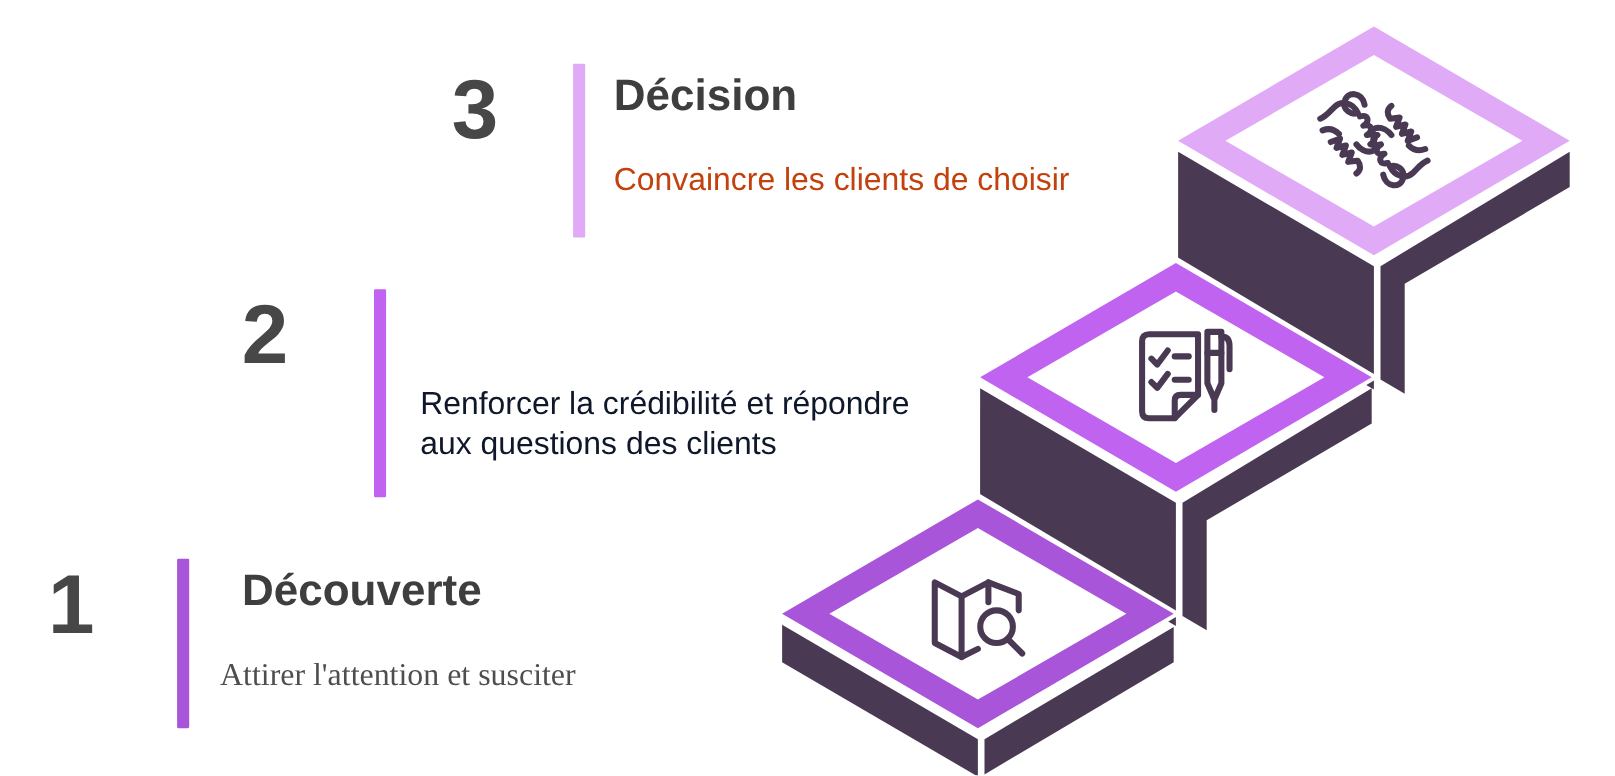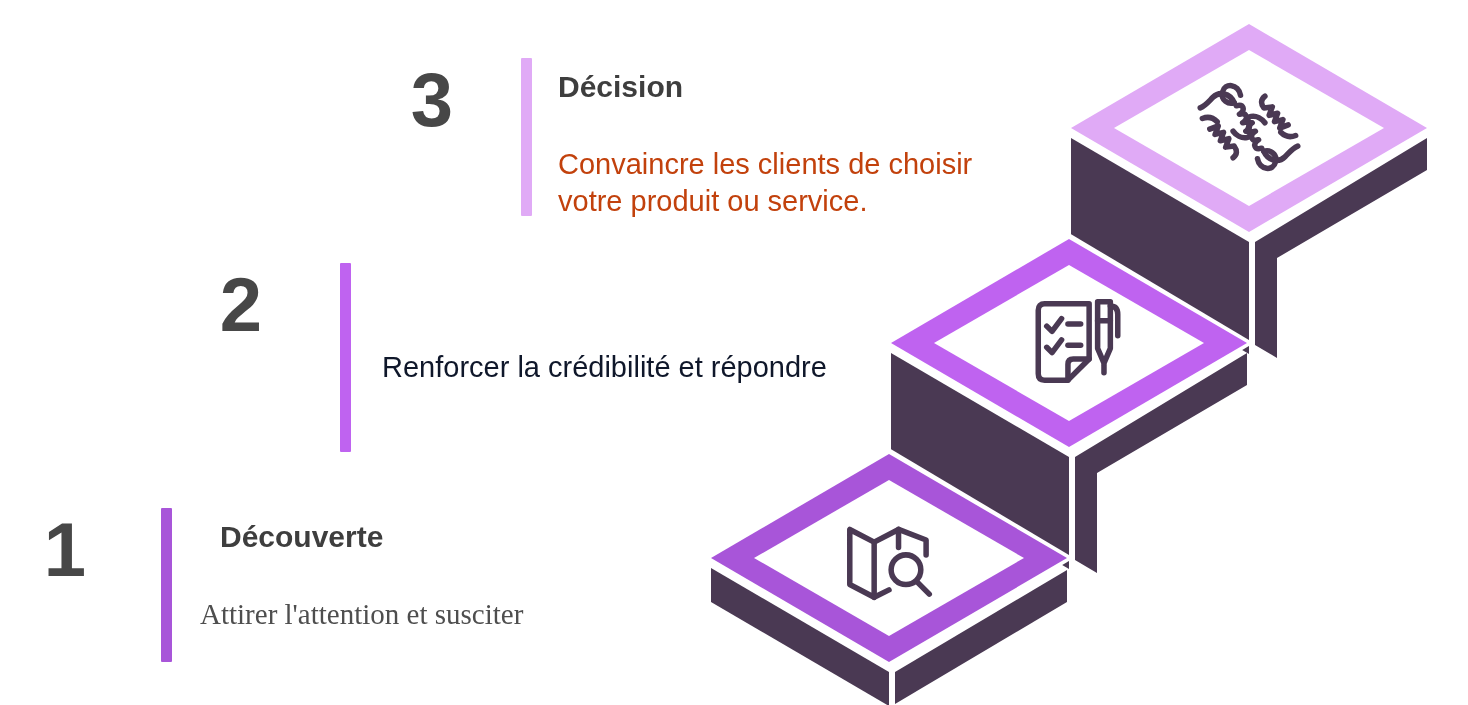--- a/index.html
+++ b/index.html
@@ -2,21 +2,21 @@
 <html><head>
 <meta charset="utf-8">
 <style>
   html,body{margin:0;padding:0;background:#ffffff;}
   #stage{position:relative;width:1468px;height:705px;background:#ffffff;overflow:hidden;
          font-family:"Liberation Sans","DejaVu Sans",sans-serif;}
   #stairs{position:absolute;left:0;top:0;}
   .step-num{position:absolute;width:72px;text-align:right;
             font-size:76px;font-weight:bold;line-height:1;letter-spacing:-1px;}
   .accent-bar{position:absolute;width:11px;border-radius:1px;}
-  .step-title{position:absolute;font-size:30px;font-weight:bold;line-height:46px;}
+  .step-title{position:absolute;font-size:40px;font-weight:bold;line-height:46px;}
   .step-desc{position:absolute;font-size:29px;line-height:37px;}
   polygon,path,circle{shape-rendering:auto;}
 </style>
 </head>
 <body>
 
 <div id="stage">
 
   <svg id="stairs" width="1468" height="705" viewBox="0 0 1468 705">
 
@@ -79,27 +79,27 @@
         <path d="M76 73 L88 85"></path>
       </g>
     </g>
   </svg>
 
   <div class="step-num" style="left: 380px; top: 62px; color: rgb(71, 71, 71);">3</div>
   <div class="accent-bar" style="left: 521px; top: 58px; height: 158px; background-color: rgb(224, 170, 246);"></div>
   <div class="step-title" style="left: 558px; top: 64px; color: rgb(62, 62, 62);">Décision</div>
   <div class="step-desc" style="left: 558px; top: 146px; color: #c2410c;">
     <div>Convaincre les clients de choisir</div>
-    <div>votre produit ou service.</div>
   </div>
 
   <div class="step-num" style="left: 189px; top: 267px; color: rgb(71, 71, 71);">2</div>
   <div class="accent-bar" style="left: 340px; top: 263px; height: 189px; background-color: rgb(191, 99, 240);"></div>
   <div class="step-desc" style="left: 382px; top: 349px; color: #0f172a;">
     <div>Renforcer la crédibilité et répondre</div>
+    <div>aux questions des clients</div>
   </div>
 
   <div class="step-num" style="left: 13px; top: 512px; color: rgb(71, 71, 71);">1</div>
   <div class="accent-bar" style="left: 161px; top: 508px; height: 154px; background-color: rgb(168, 85, 217);"></div>
   <div class="step-title" style="left: 200px; top: 514px; color: rgb(62, 62, 62); margin-left: 20px;">Découverte</div>
   <div class="step-desc" style="left: 200px; top: 596px; color: rgb(78, 78, 78); font-family: Liberation Serif, serif;">
     <div>Attirer l'attention et susciter</div>
   </div>
 
 </div>

